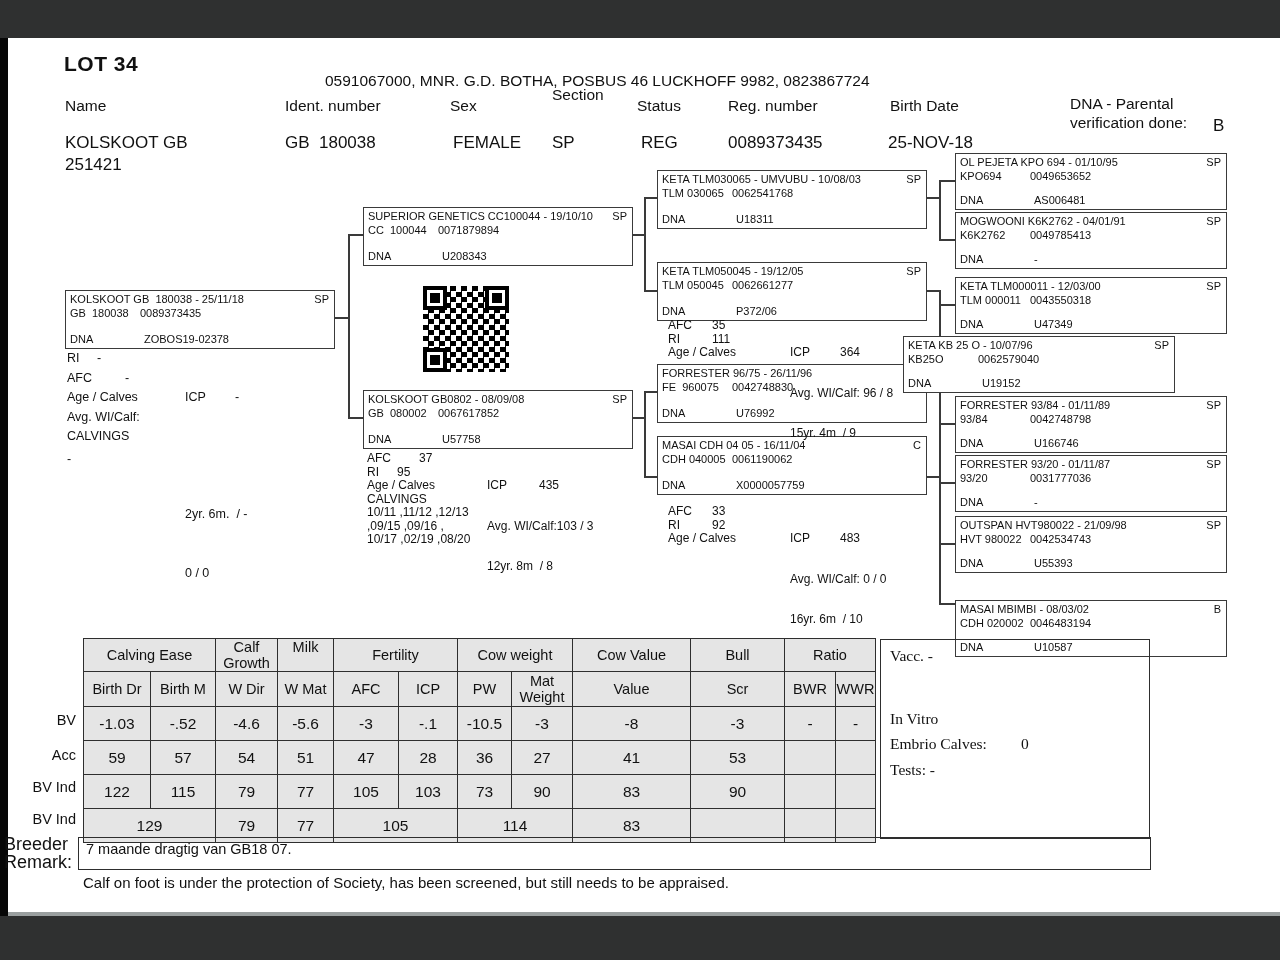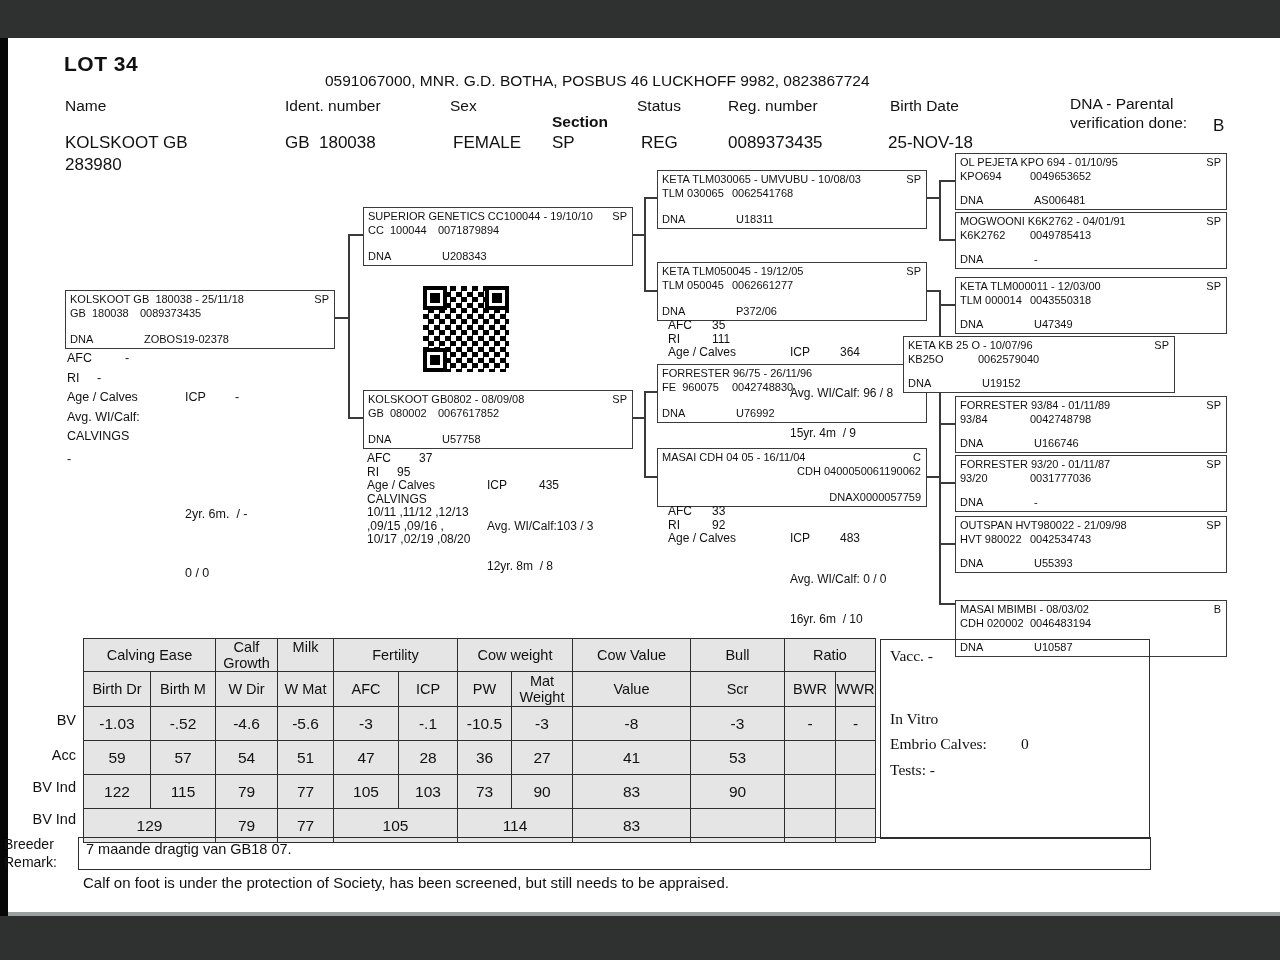--- a/index.html
+++ b/index.html
@@ -48,48 +48,48 @@
   table.stats-table{position:absolute;left:83px;top:638px;border-collapse:collapse;table-layout:fixed;background:#e5e5e5;}
   table.stats-table th,table.stats-table td{border:1px solid #2e2e2e;text-align:center;padding:0;overflow:hidden;}
   table.stats-table th{font-weight:400;font-size:14.5px;white-space:pre-line;line-height:16px;}
   tr.grow th{height:32px;} tr.srow th{height:34px;}
   tr.drow td{font-size:15.5px;height:33px;}
   .rowlab{position:absolute;left:6px;width:70px;text-align:right;font-size:14.5px;}
 
   .vaccbox{position:absolute;left:880px;top:639px;width:268px;height:198px;border:1px solid #2e2e2e;font-size:15.5px;}
   .vaccbox div{position:absolute;left:9px;white-space:pre;font-family:Liberation Serif, serif;}
 
-  .breeder-label{position:absolute;left:4px;top:835px;font-size:14px;line-height:18px;white-space:pre-line;}
+  .breeder-label{position:absolute;left:4px;top:835px;font-size:18px;line-height:18px;white-space:pre-line;}
   .remarkbox{position:absolute;left:78px;top:837px;width:1071px;height:31px;border:1px solid #2e2e2e;font-size:14.5px;}
   .remarkbox span{position:absolute;left:7px;top:3px;}
   .note{position:absolute;left:83px;top:874px;font-size:15px;}
 </style>
 </head>
 <body>
 
 <div class="screen">
   <div class="topbar"></div>
   <div class="leftstrip"></div>
 
   <div class="abs lot" style="left:64px;top:52px;">LOT 34</div>
   <div class="abs contact" style="left:325px;top:72px;">0591067000, MNR. G.D. BOTHA, POSBUS 46 LUCKHOFF 9982, 0823867724</div>
 
   <div class="abs flabel" style="left:65px;top:96px;">Name</div>
   <div class="abs flabel" style="left:285px;top:96px;">Ident. number</div>
   <div class="abs flabel" style="left:450px;top:96px;">Sex</div>
-  <div class="abs flabel" style="left:552px;top:112px;font-weight:bold;">Section</div>
+  <div class="abs flabel" style="left:552px;top:85px;">Section</div>
   <div class="abs flabel" style="left:637px;top:96px;">Status</div>
   <div class="abs flabel" style="left:728px;top:96px;">Reg. number</div>
   <div class="abs flabel" style="left:890px;top:96px;">Birth Date</div>
   <div class="abs flabel" style="left:1070px;top:94px;">DNA - Parental
 verification done:</div>
   <div class="abs fvalue" style="left:1213px;top:115px;">B</div>
 
   <div class="abs fvalue" style="left:65px;top:132px;width:190px;">KOLSKOOT GB
-283980</div>
+251421</div>
   <div class="abs fvalue pre" style="left:285px;top:132px;">GB  180038</div>
   <div class="abs fvalue" style="left:453px;top:132px;">FEMALE</div>
   <div class="abs fvalue" style="left:552px;top:132px;">SP</div>
   <div class="abs fvalue" style="left:641px;top:132px;">REG</div>
   <div class="abs fvalue" style="left:728px;top:132px;">0089373435</div>
   <div class="abs fvalue" style="left:888px;top:132px;">25-NOV-18</div>
 
   <div class="hl" style="left:333px;top:317px;width:16px;"></div>
   <div class="vl" style="left:348px;top:234px;height:185px;"></div>
   <div class="hl" style="left:348px;top:234px;width:16px;"></div>
@@ -168,21 +168,21 @@
     <div class="dnarow"><span class="dl">DNA</span><span>P372/06</span></div>
   </div>
   <div class="pbox" style="left:657px;top:364px;width:268px;height:57px;">
     <div class="r1">
         <span class="pre">FORRESTER 96/75 - 26/11/96</span>
         <span>SP</span>
       </div>
     <div class="r2"><span class="idw">FE  960075</span><span>0042748830</span></div>
     <div class="dnarow"><span class="dl">DNA</span><span>U76992</span></div>
   </div>
-  <div class="pbox" style="left:657px;top:448px;width:268px;height:57px;text-align:right;">
+  <div class="pbox" style="left:657px;top:436px;width:268px;height:57px;">
     <div class="r1">
         <span class="pre">MASAI CDH 04 05 - 16/11/04</span>
         <span>C</span>
       </div>
     <div class="r2"><span class="idw">CDH 040005</span><span>0061190062</span></div>
     <div class="dnarow"><span class="dl">DNA</span><span>X0000057759</span></div>
   </div>
 
   <div class="pbox" style="left:955px;top:153px;width:270px;height:55px;">
     <div class="r1">
@@ -198,21 +198,21 @@
         <span>SP</span>
       </div>
     <div class="r2"><span class="idw">K6K2762</span><span>0049785413</span></div>
     <div class="dnarow"><span class="dl">DNA</span><span>-</span></div>
   </div>
   <div class="pbox" style="left:955px;top:277px;width:270px;height:55px;">
     <div class="r1">
         <span class="pre">KETA TLM000011 - 12/03/00</span>
         <span>SP</span>
       </div>
-    <div class="r2"><span class="idw">TLM 000014</span><span>0043550318</span></div>
+    <div class="r2"><span class="idw">TLM 000011</span><span>0043550318</span></div>
     <div class="dnarow"><span class="dl">DNA</span><span>U47349</span></div>
   </div>
   <div class="pbox" style="left:903px;top:336px;width:270px;height:55px;">
     <div class="r1">
         <span class="pre">KETA KB 25 O - 10/07/96</span>
         <span>SP</span>
       </div>
     <div class="r2"><span class="idw">KB25O</span><span>0062579040</span></div>
     <div class="dnarow"><span class="dl">DNA</span><span>U19152</span></div>
   </div>
@@ -249,22 +249,22 @@
     <div class="dnarow"><span class="dl">DNA</span><span>U10587</span></div>
   </div>
 
   <div class="qr">
     <div class="f ftl"></div>
     <div class="f ftr"></div>
     <div class="f fbl"></div>
   </div>
 
   <div class="stats subjstats" style="left:67px;top:349px;width:280px;">
+    <div><span class="lw30">RI</span><span>-</span></div>
     <div><span class="lw58">AFC</span><span>-</span></div>
-    <div><span class="lw30">RI</span><span>-</span></div>
     <div>Age / Calves</div>
     <div>Avg. WI/Calf:</div>
     <div>CALVINGS</div>
     <div class="gapline">-</div>
     <div class="rcol" style="left:118px;">
       <div><span class="lw50">ICP</span><span>-</span></div>
       <div>&nbsp;</div>
       <div>2yr. 6m.  / -</div>
       <div>0 / 0</div>
     </div>

